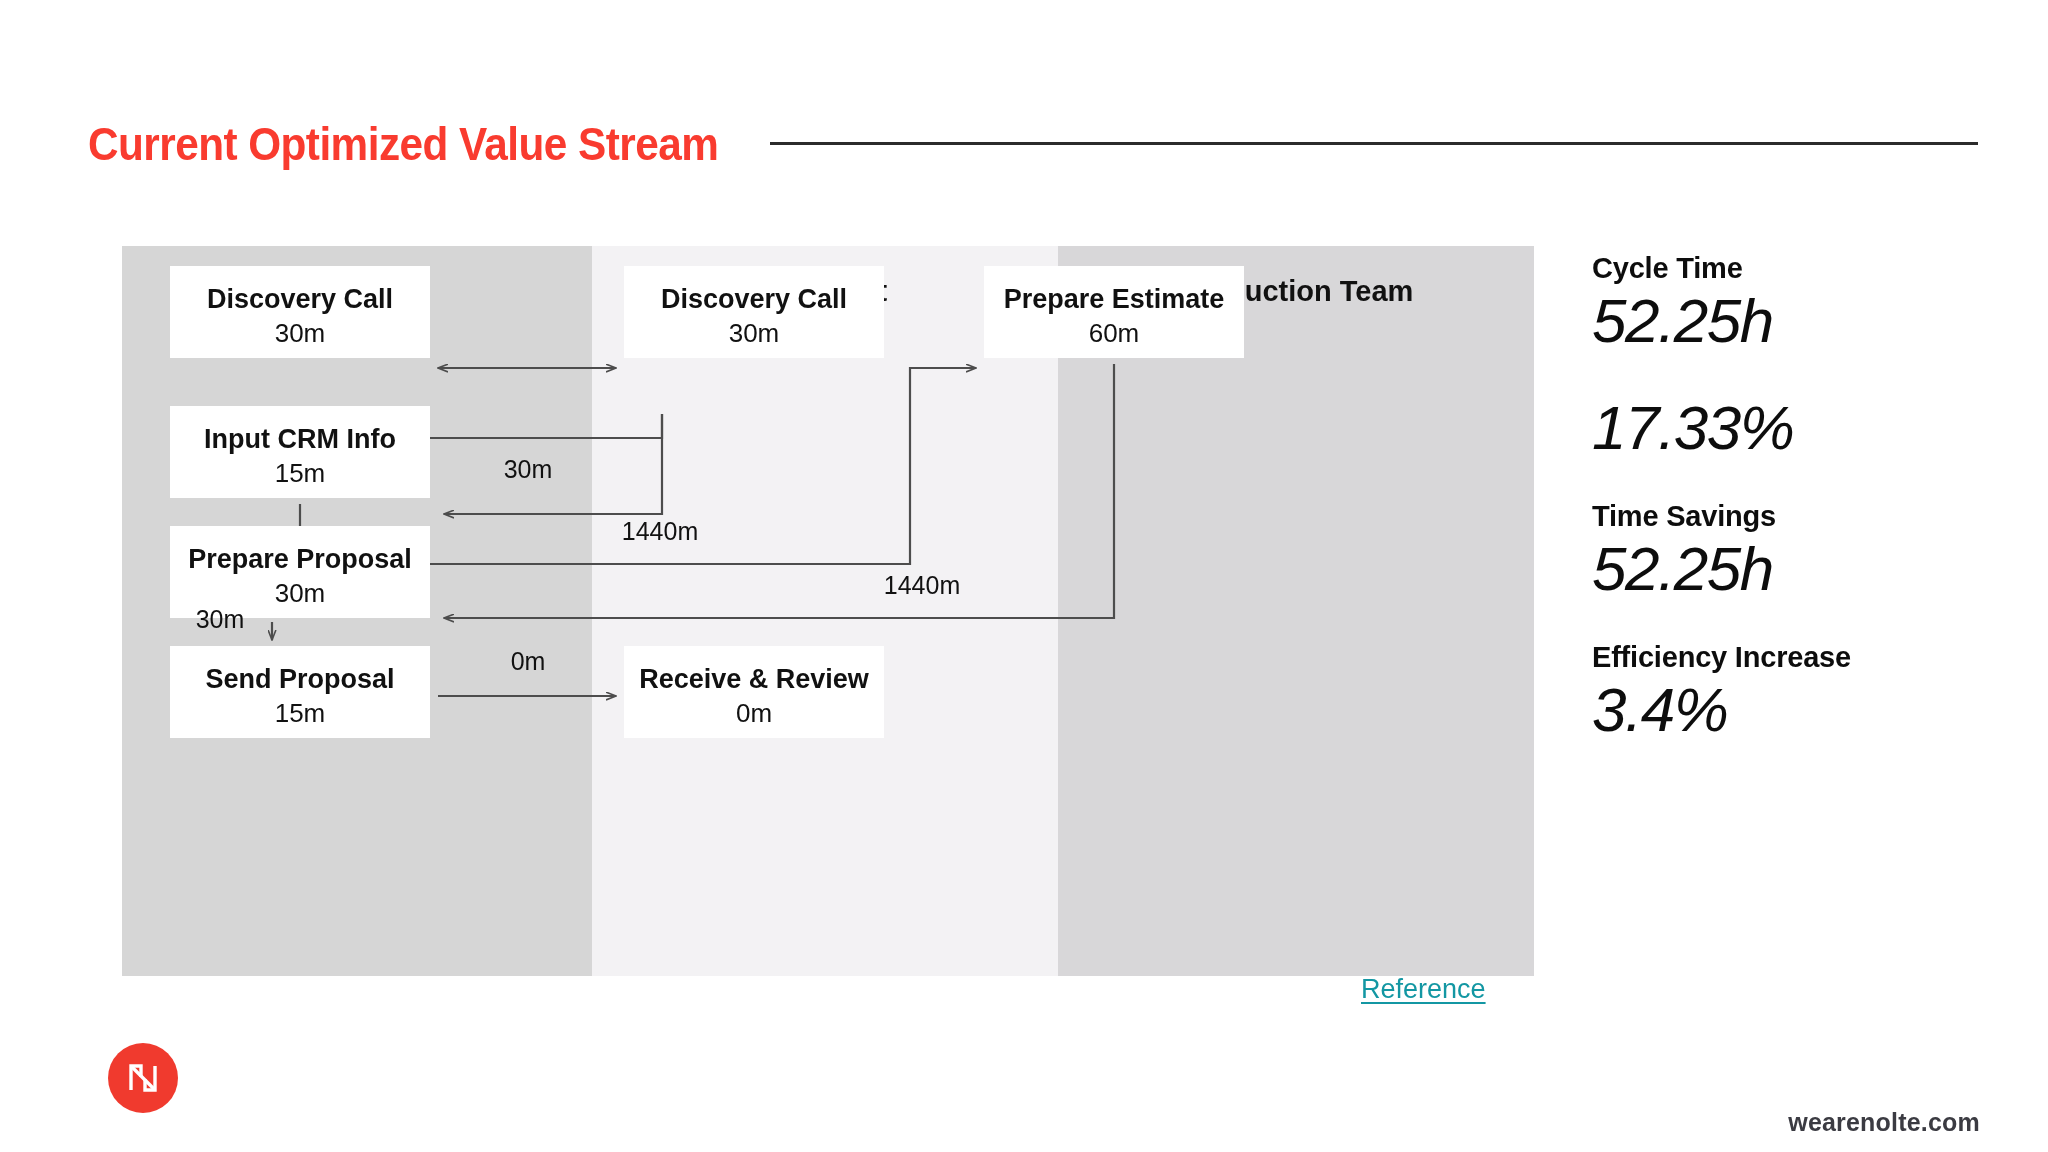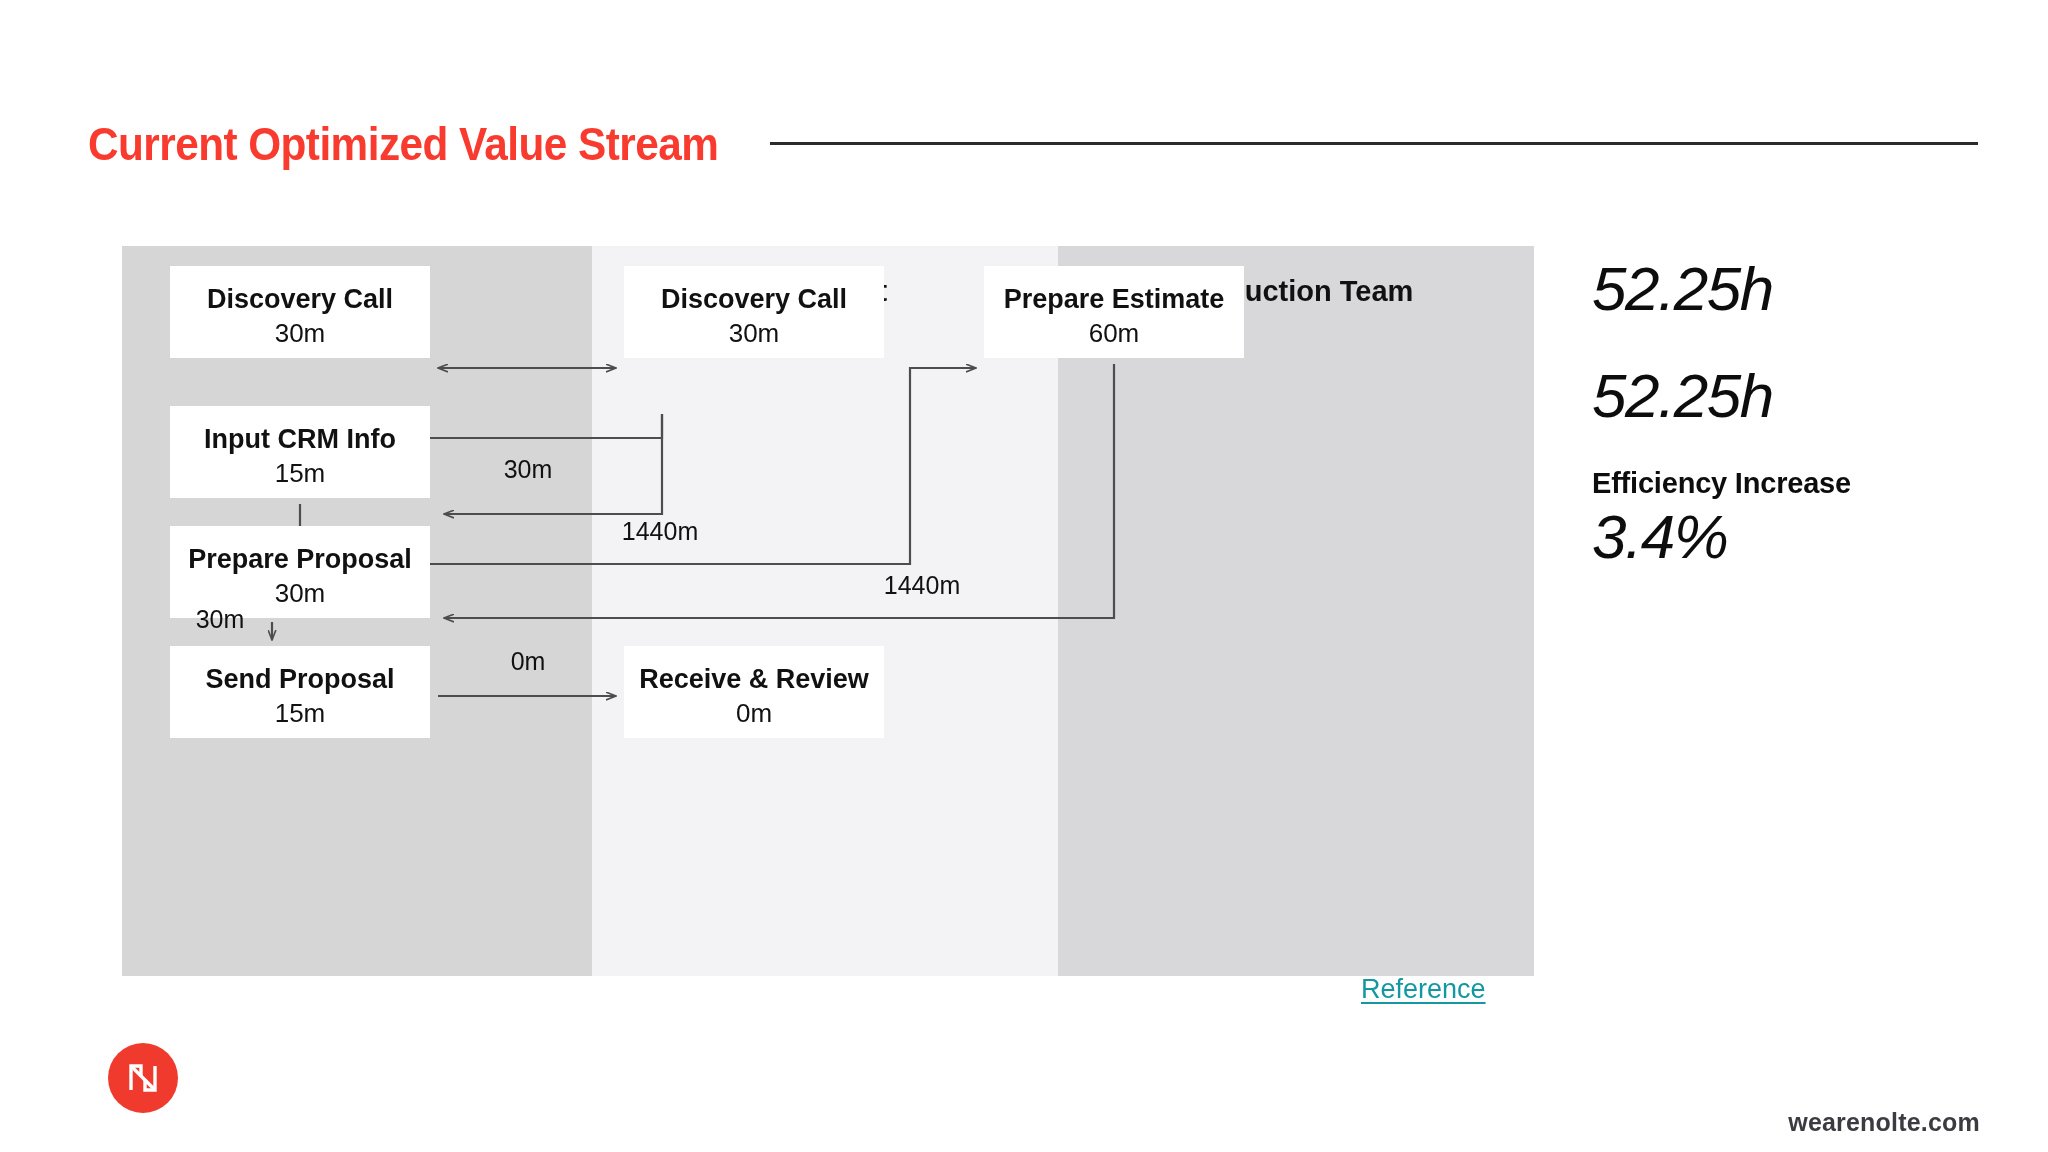--- a/index.html
+++ b/index.html
@@ -182,25 +182,28 @@
         <text class="edge-lbl" x="98" y="382">30m</text>
         <text class="edge-lbl" x="406" y="424">0m</text>
       </g>
     </svg>
   </div>
 
   <a class="reference-link" href="#">Reference</a>
 
   <div class="kpi-panel">
     <div class="kpi-block">
+      <div class="kpi-label">Cycle Time</div>
       <div class="kpi-value">52.25h</div>
     </div>
     <div class="kpi-block">
-    </div>
-    <div class="kpi-block">
+      <div class="kpi-value">17.33%</div>
+    </div>
+    <div class="kpi-block">
+      <div class="kpi-label">Time Savings</div>
       <div class="kpi-value">52.25h</div>
     </div>
     <div class="kpi-block">
       <div class="kpi-label">Efficiency Increase</div>
       <div class="kpi-value">3.4%</div>
     </div>
   </div>
 
   <div class="logo">
     <svg width="42" height="42" viewBox="0 0 42 42" xmlns="http://www.w3.org/2000/svg">

